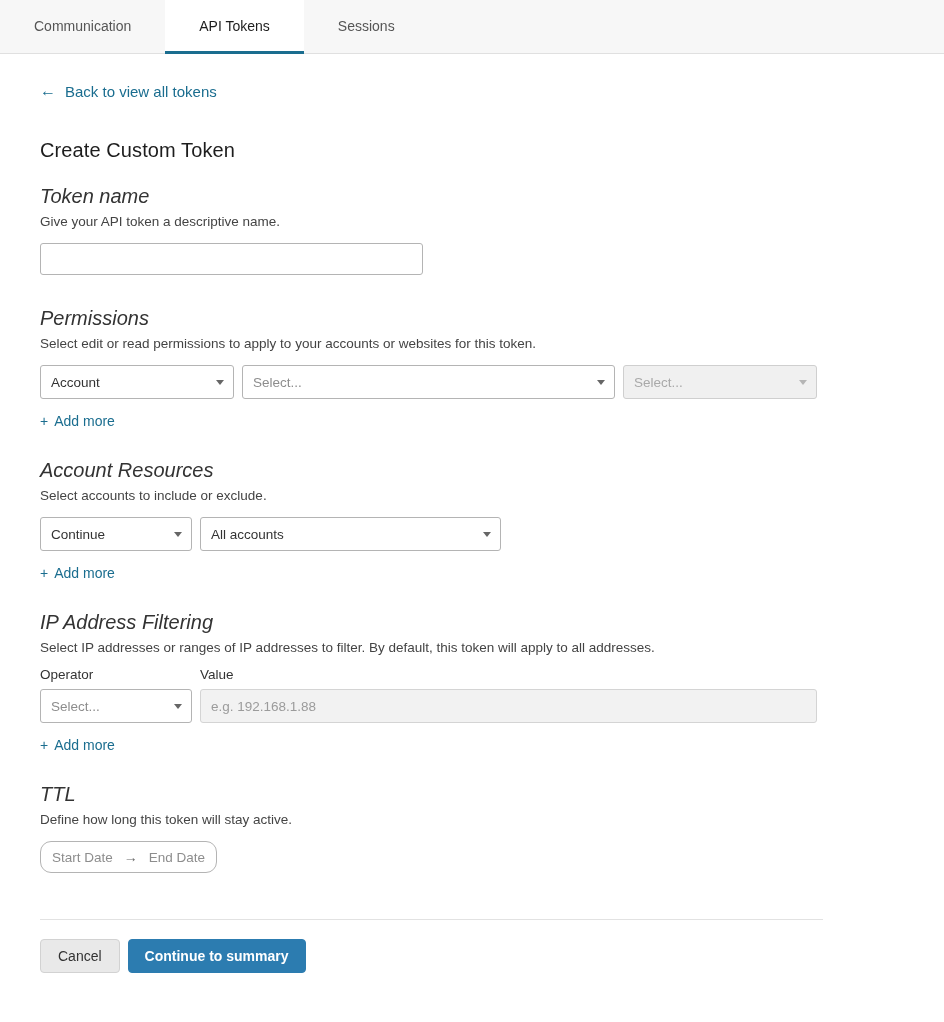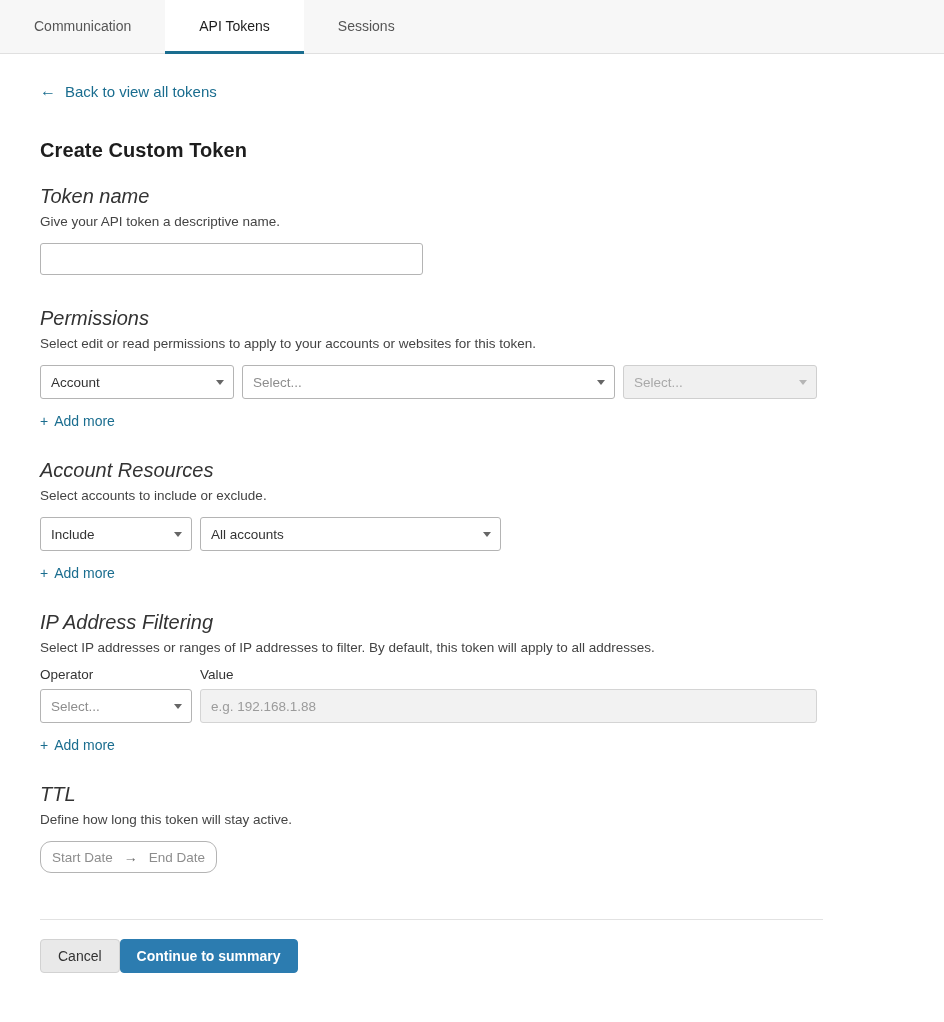--- a/index.html
+++ b/index.html
@@ -53,21 +53,21 @@
     text-decoration: none;
     cursor: pointer;
   }
   .back-arrow {
     font-size: 16px;
     line-height: 1;
   }
 
   h1.page-title {
     font-size: 20px;
-    font-weight: bold;
+    font-weight: normal;
     color: #1d1d1d;
     margin: 39px 0 10px 0;
     letter-spacing: 0.1px;
   }
 
   .section { margin-top: 27px; }
   .section-title {
     font-size: 20px;
     color: #333333;
     margin: 0 0 6px 0;
@@ -187,21 +187,21 @@
   .ttl-arrow { color: #6a6a6a; font-size: 14px; }
 
   
   .divider {
     border-top: 1px solid #e2e2e2;
     margin: 46px 0 0 0;
     width: 783px;
   }
   .footer {
     display: flex;
-    gap: 0;
+    gap: 8px;
     margin-top: 19px;
     padding-bottom: 30px;
   }
   .btn {
     height: 34px;
     border-radius: 4px;
     font-size: 14px;
     padding: 0 17px;
     cursor: pointer;
     border: 1px solid transparent;
@@ -276,21 +276,21 @@
       <span>Add more</span>
     </div>
   </div>
 
   
   <div class="section" style="margin-top:29px;">
     <div class="section-title">Account Resources</div>
     <div class="section-desc">Select accounts to include or exclude.</div>
     <div class="row">
       <div class="select w-sel-include">
-        <span>Include</span>
+        <span>Continue</span>
         <span class="caret"></span>
       </div>
       <div class="select w-sel-allacct">
         <span>All accounts</span>
         <span class="caret"></span>
       </div>
     </div>
     <div class="add-more">
       <span class="plus">+</span>
       <span>Add more</span>

